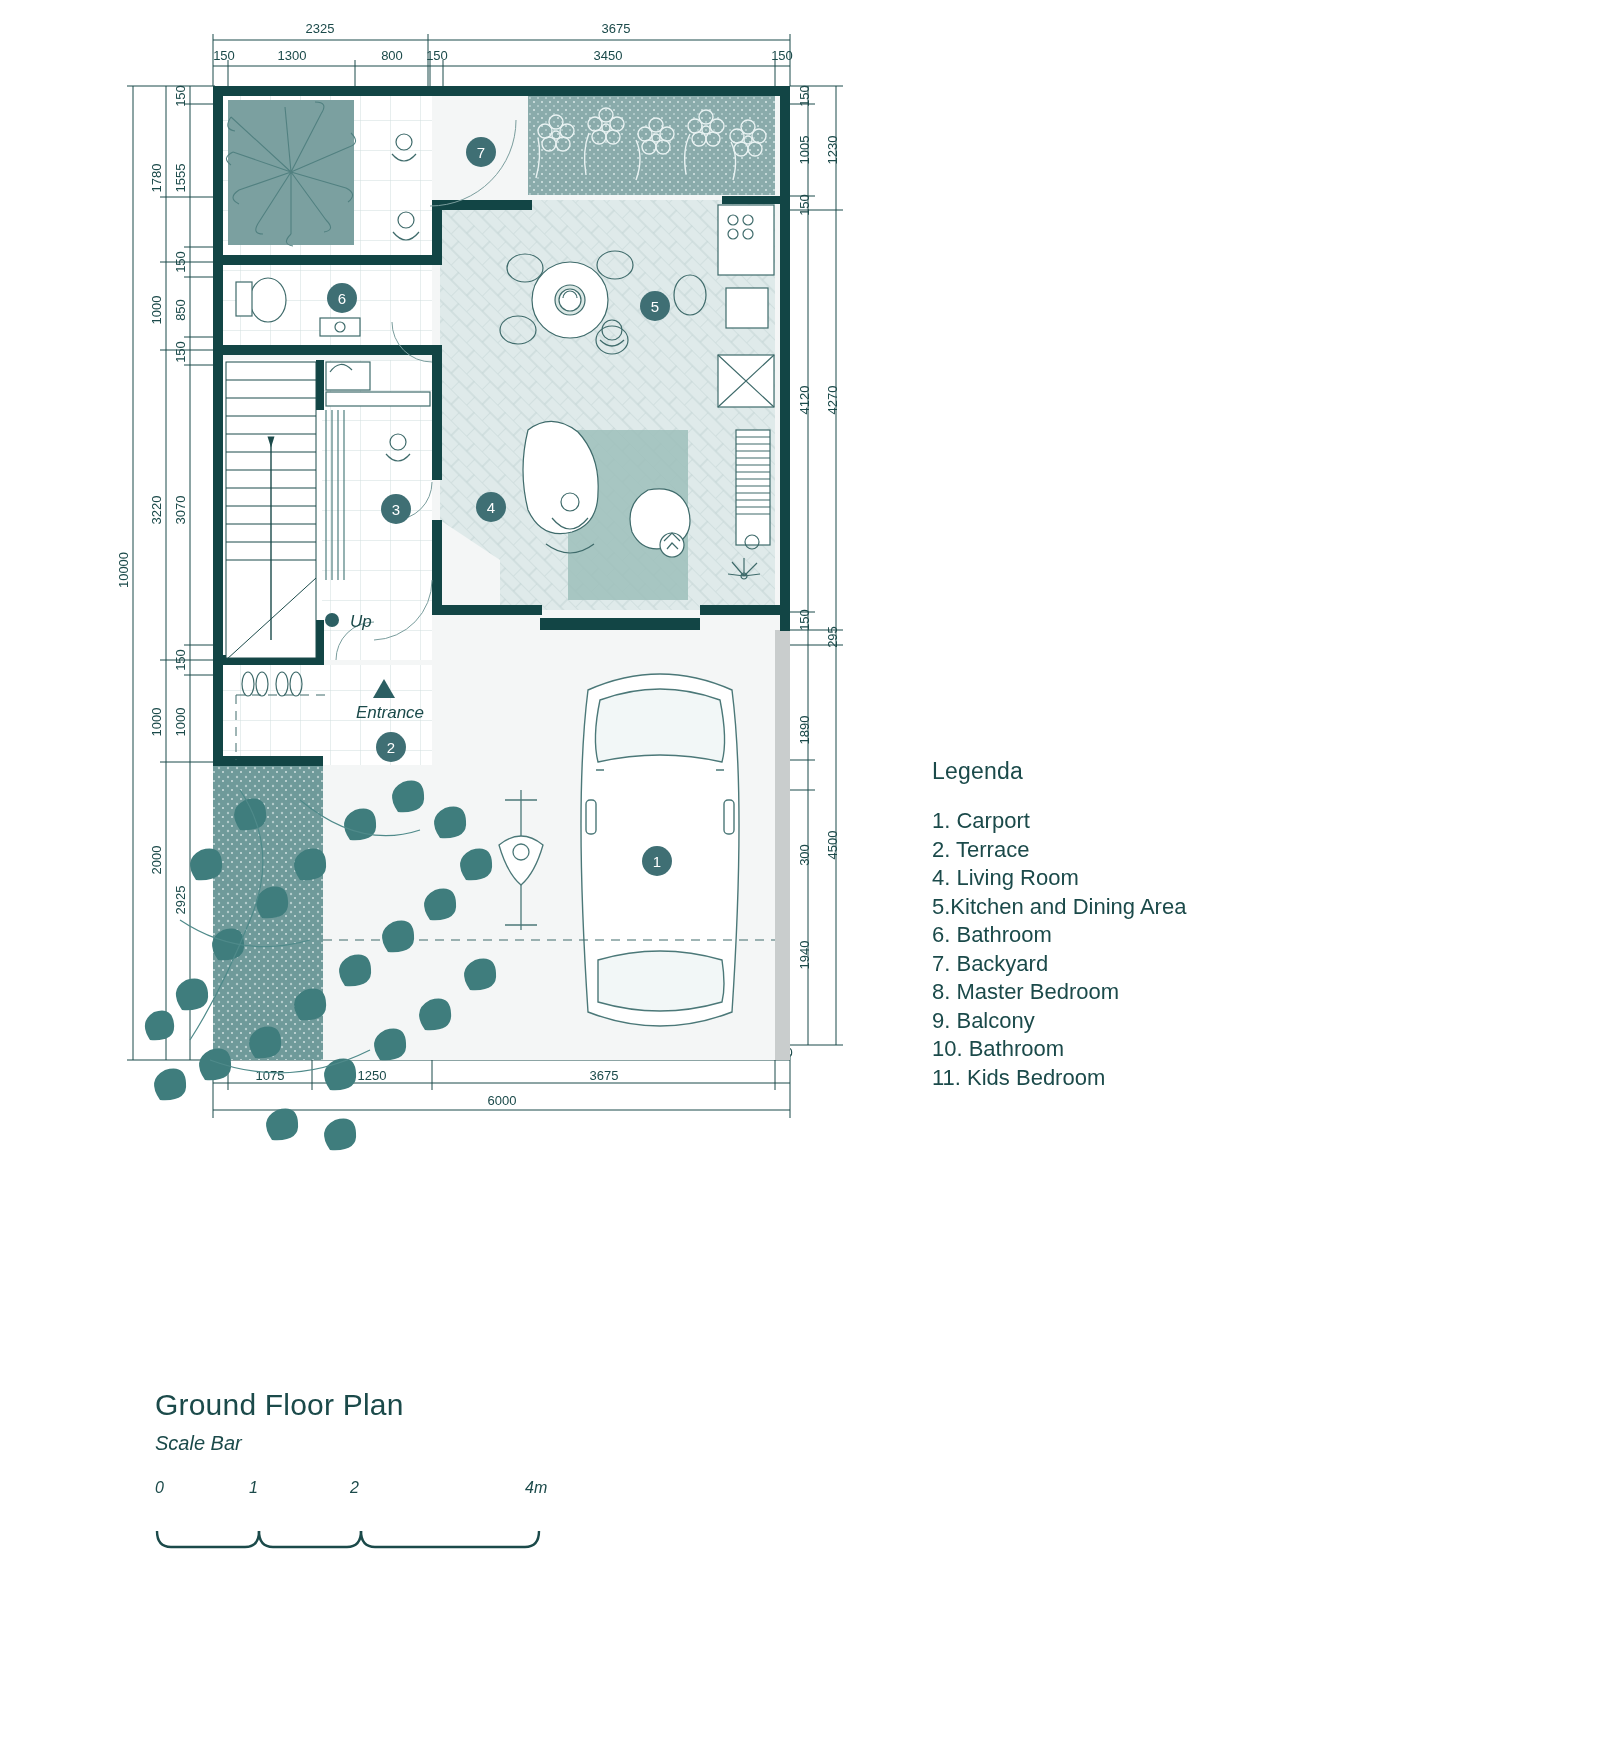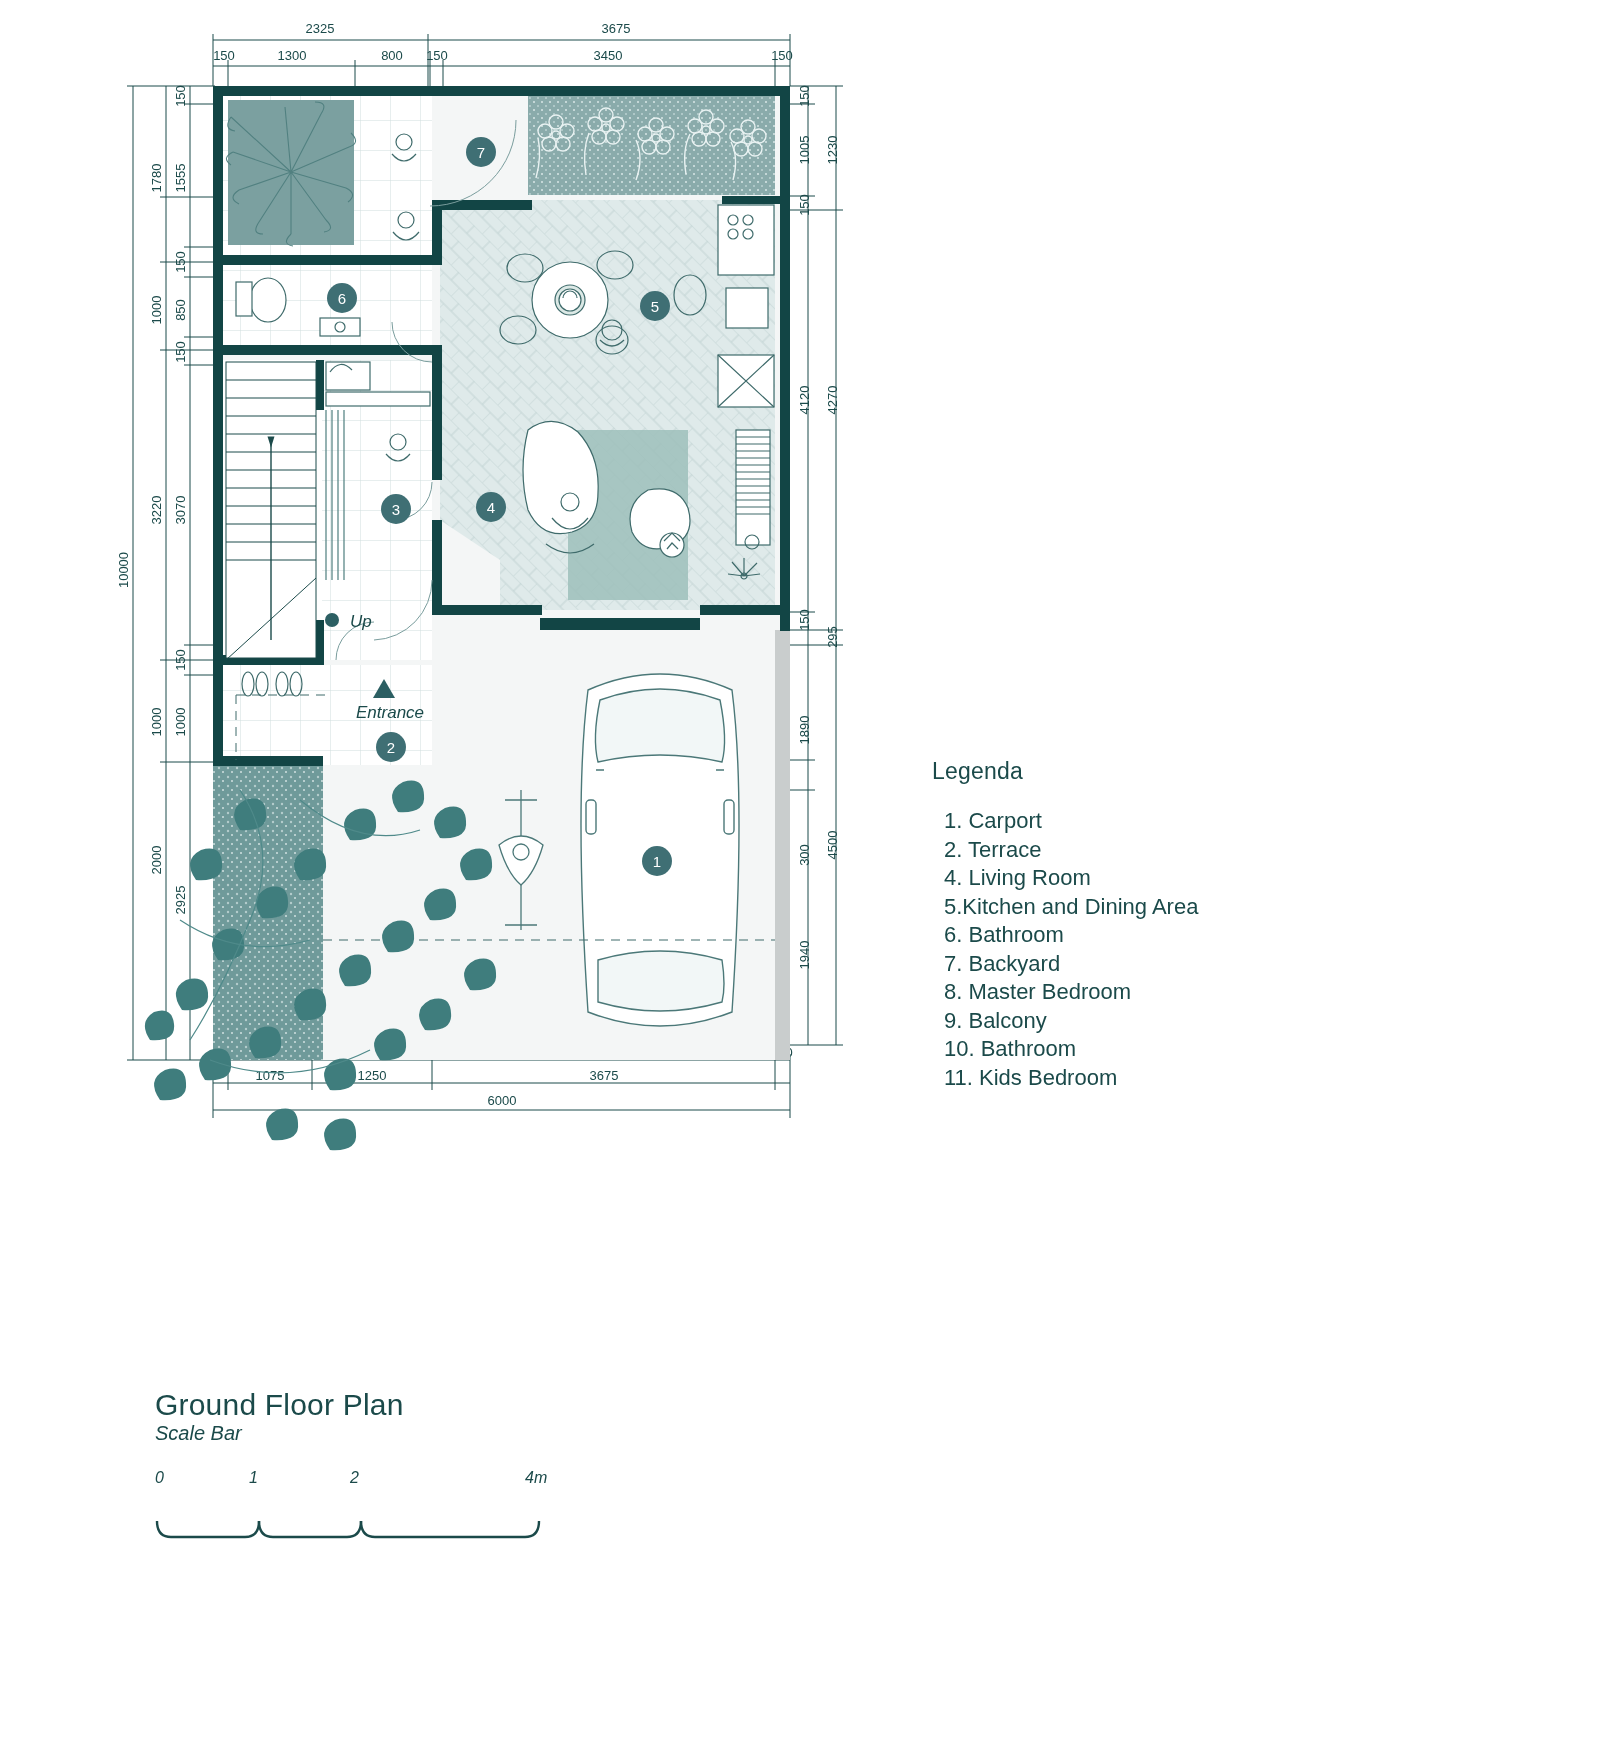--- a/index.html
+++ b/index.html
@@ -34,21 +34,21 @@
     width: 400px;
   }
   .legend-title {
     font-size: 23px;
     color: #1b4a4a;
     margin-bottom: 22px;
     letter-spacing: 0.2px;
   }
   .legend-list {
     list-style: none;
-    margin: 12px;
+    margin: 0;
     padding: 0;
   }
   .legend-list li {
     font-size: 22px;
     line-height: 28.5px;
     color: #1b4a4a;
     white-space: nowrap;
   }
   
   .titleblock {
@@ -60,20 +60,21 @@
   .plan-title {
     font-size: 30px;
     font-weight: normal;
     color: #1b4a4a;
     letter-spacing: 0.2px;
   }
   .scale-label {
     font-size: 20px;
     font-style: italic;
     color: #1b4a4a;
+    margin-top: 10px;
   }
   .scale-ticks {
     position: relative;
     height: 26px;
     margin-top: 24px;
     width: 420px;
   }
   .scale-ticks span {
     position: absolute;
     font-size: 16px;

